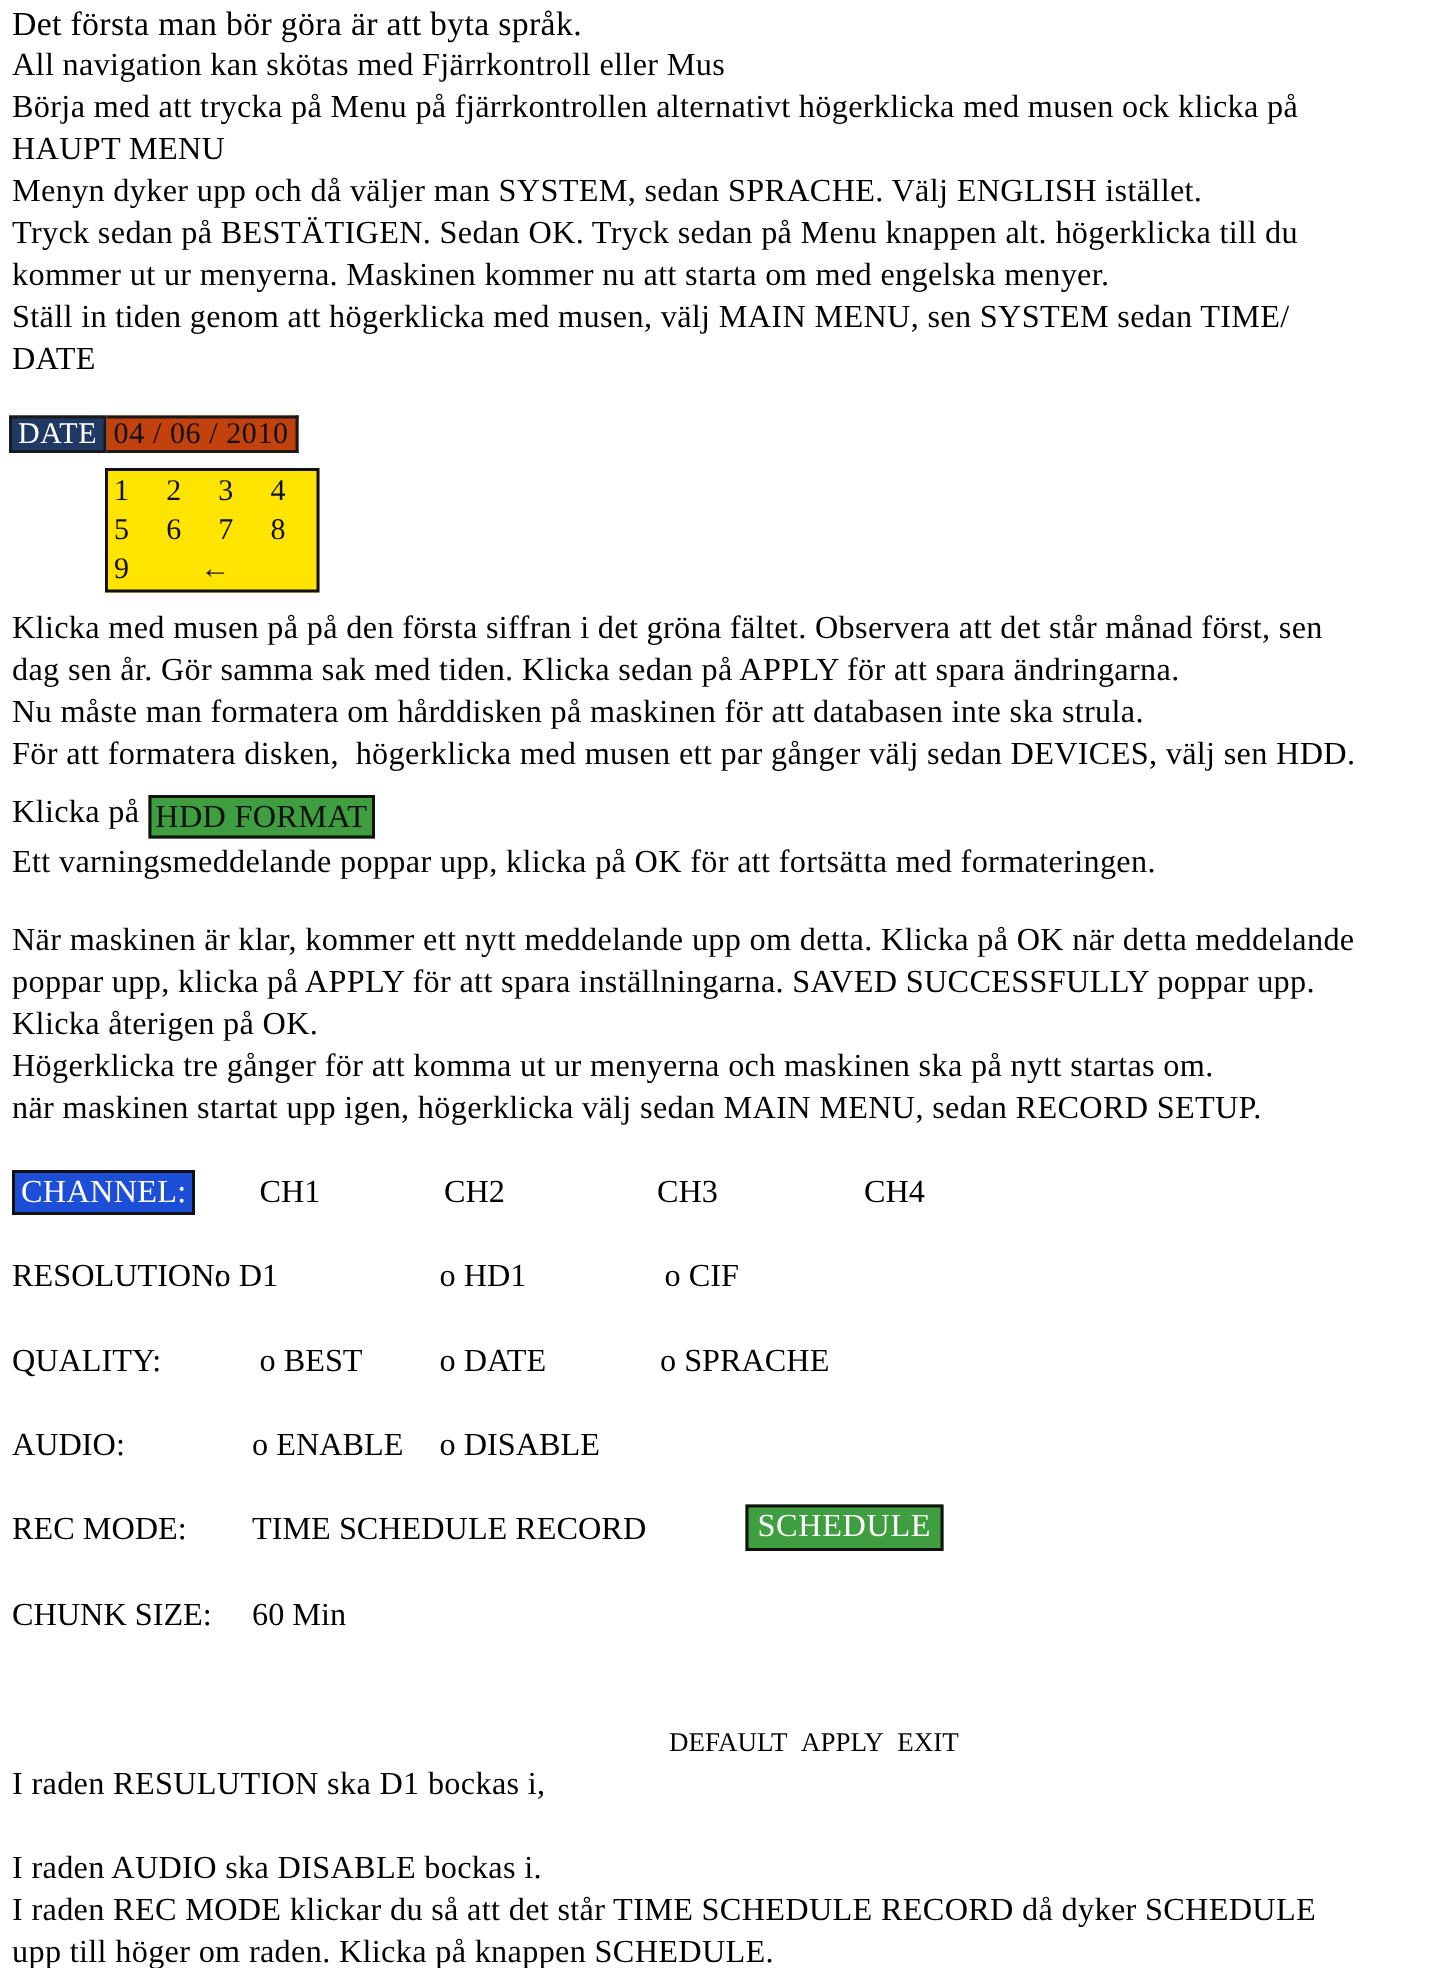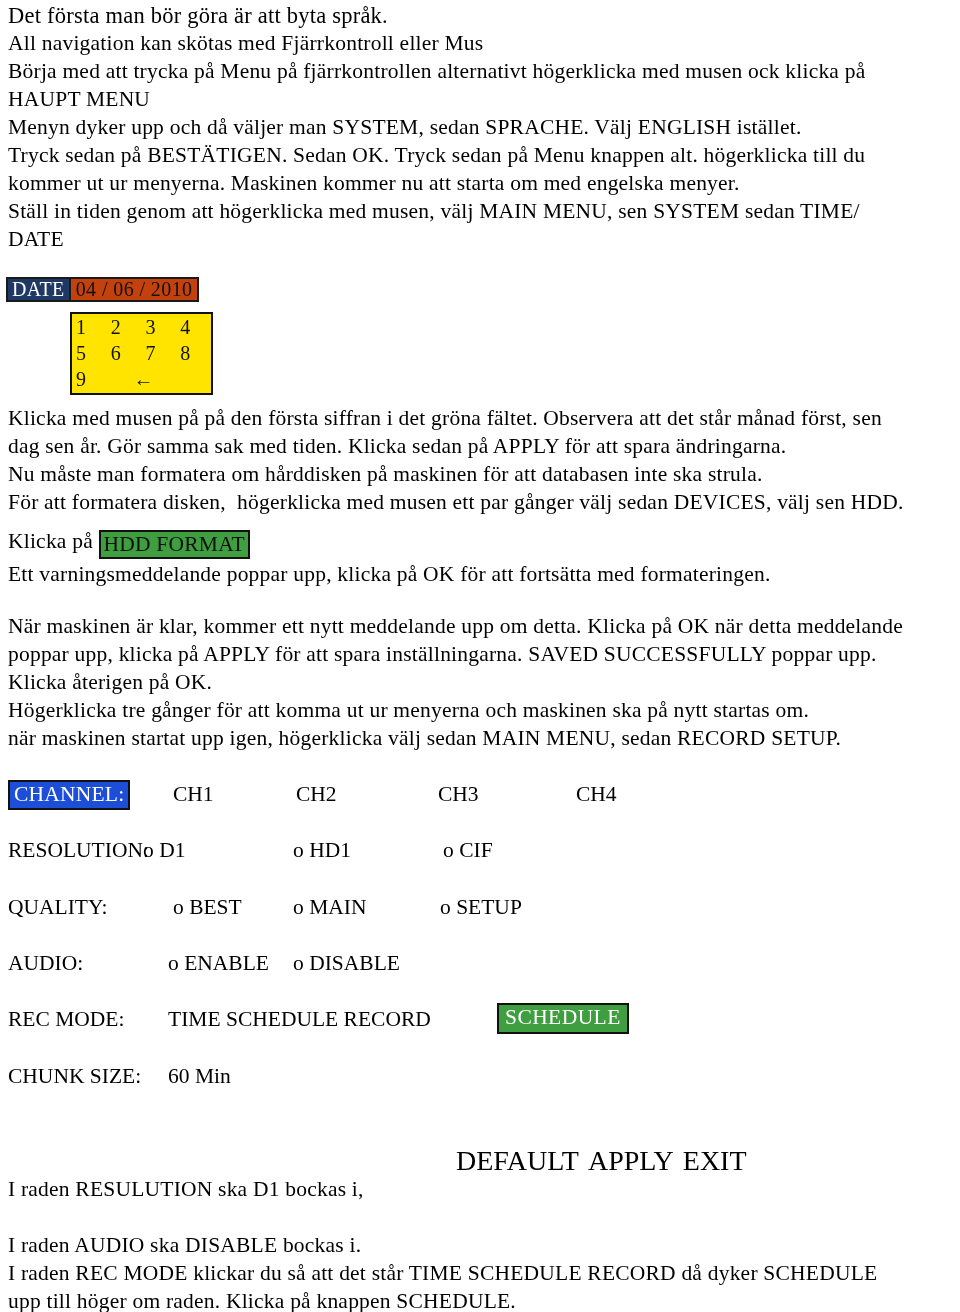--- a/index.html
+++ b/index.html
@@ -144,21 +144,21 @@
     left: 0;
     top: 0;
   }
   .opt {
     position: absolute;
     top: 0;
     white-space: pre;
   }
   .footer-actions {
     position: absolute;
-    font-size: 28px;
+    font-size: 18px;
     line-height: 28px;
     white-space: pre;
   }
   .act {
     display: inline-block;
     margin-right: 9px;
   }
 </style>
 </head>
 <body>
@@ -228,22 +228,22 @@
   <div class="form-row" style="top:836px;">
     <span class="form-label">RESOLUTION:</span>
     <span class="opt" style="left:135px;">o D1</span>
     <span class="opt" style="left:285px;">o HD1</span>
     <span class="opt" style="left:435px;">o CIF</span>
   </div>
 
   <div class="form-row" style="top:893px;">
     <span class="form-label">QUALITY:</span>
     <span class="opt" style="left:165px;">o BEST</span>
-    <span class="opt" style="left:285px;">o MAIN</span>
-    <span class="opt" style="left:432px;">o SETUP</span>
+    <span class="opt" style="left:285px;">o DATE</span>
+    <span class="opt" style="left:432px;">o SPRACHE</span>
   </div>
 
   <div class="form-row" style="top:949px;">
     <span class="form-label">AUDIO:</span>
     <span class="opt" style="left:160px;">o ENABLE</span>
     <span class="opt" style="left:285px;">o DISABLE</span>
   </div>
 
   <div class="form-row" style="top:1005px;">
     <span class="form-label">REC MODE:</span>

